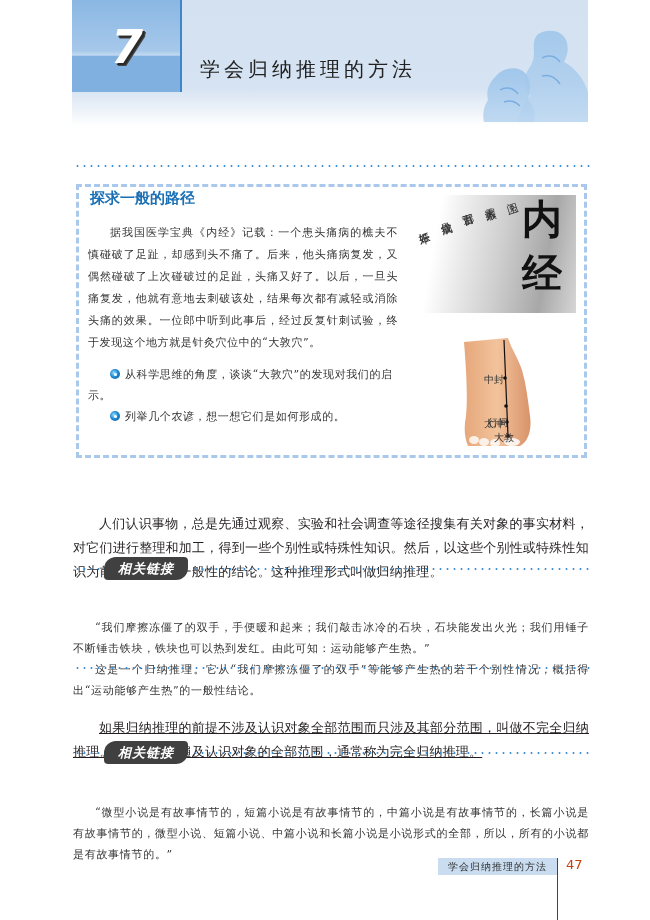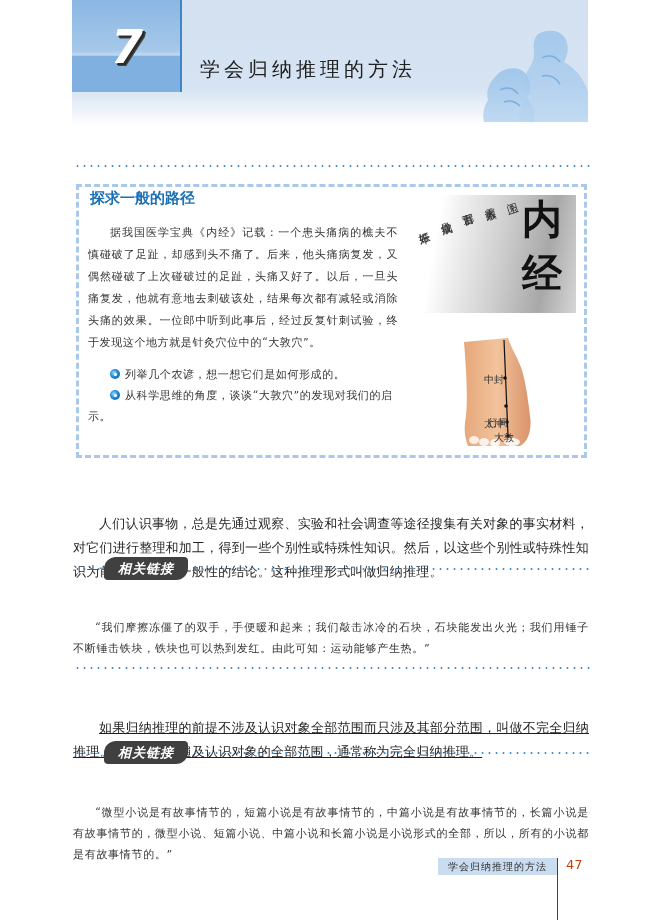--- a/index.html
+++ b/index.html
@@ -145,22 +145,22 @@
 </svg>
 
 <div class="section-title">探求一般的路径</div>
 <div class="dot-line" style="left:74px; top:165px; width:516px;"></div>
 
 <div class="story-box"></div>
 <div class="story-text">
   <p>据我国医学宝典《内经》记载：一个患头痛病的樵夫不慎碰破了足趾，却感到头不痛了。后来，他头痛病复发，又偶然碰破了上次碰破过的足趾，头痛又好了。以后，一旦头痛复发，他就有意地去刺破该处，结果每次都有减轻或消除头痛的效果。一位郎中听到此事后，经过反复针刺试验，终于发现这个地方就是针灸穴位中的“大敦穴”。</p>
 </div>
 <div class="question-list">
+  <div class="q-item"><span class="bullet"></span><span>从科学思维的角度，谈谈“大敦穴”的发现对我们的启示。</span></div>
   <div class="q-item"><span class="bullet"></span><span>列举几个农谚，想一想它们是如何形成的。</span></div>
-  <div class="q-item"><span class="bullet"></span><span>从科学思维的角度，谈谈“大敦穴”的发现对我们的启示。</span></div>
 </div>
 
 <div class="neijing">
   <div class="scroll-col" style="left:8px; top:30px; transform:rotate(-18deg);">千妊娠</div>
   <div class="scroll-col" style="left:30px; top:20px; transform:rotate(-18deg);">成病骨</div>
   <div class="scroll-col" style="left:52px; top:12px; transform:rotate(-18deg);">雷邪百</div>
   <div class="scroll-col" style="left:74px; top:6px; transform:rotate(-18deg);">雾瘕木</div>
   <div class="scroll-col" style="left:96px; top:0px; transform:rotate(-18deg);">阅上</div>
   <div class="big" style="top:2px;">内</div>
   <div class="big" style="top:56px;">经</div>
@@ -196,20 +196,21 @@
   <p>人们认识事物，总是先通过观察、实验和社会调查等途径搜集有关对象的事实材料，对它们进行整理和加工，得到一些个别性或特殊性知识。然后，以这些个别性或特殊性知识为前提，推断出一般性的结论。这种推理形式叫做归纳推理。</p>
 </div>
 
 <div class="link-row" style="top:557px;">
   <div class="dot-line dots-left"></div>
   <div class="link-tag">相关链接</div>
   <div class="dot-line dots-right"></div>
 </div>
 <div class="quote" style="top:585px;">
   <p>“我们摩擦冻僵了的双手，手便暖和起来；我们敲击冰冷的石块，石块能发出火光；我们用锤子不断锤击铁块，铁块也可以热到发红。由此可知：运动能够产生热。”</p>
+  <p>这是一个归纳推理。它从“我们摩擦冻僵了的双手”等能够产生热的若干个别性情况，概括得出“运动能够产生热”的一般性结论。</p>
 </div>
 <div class="dot-line" style="left:74px; top:667px; width:516px;"></div>
 
 <div class="para" style="top:716px;text-decoration:underline;">
   <p>如果归纳推理的前提不涉及认识对象全部范围而只涉及其部分范围，叫做不完全归纳推理。如果其前提遍及认识对象的全部范围，通常称为完全归纳推理。</p>
 </div>
 
 <div class="link-row" style="top:741px;">
   <div class="dot-line dots-left"></div>
   <div class="link-tag">相关链接</div>

